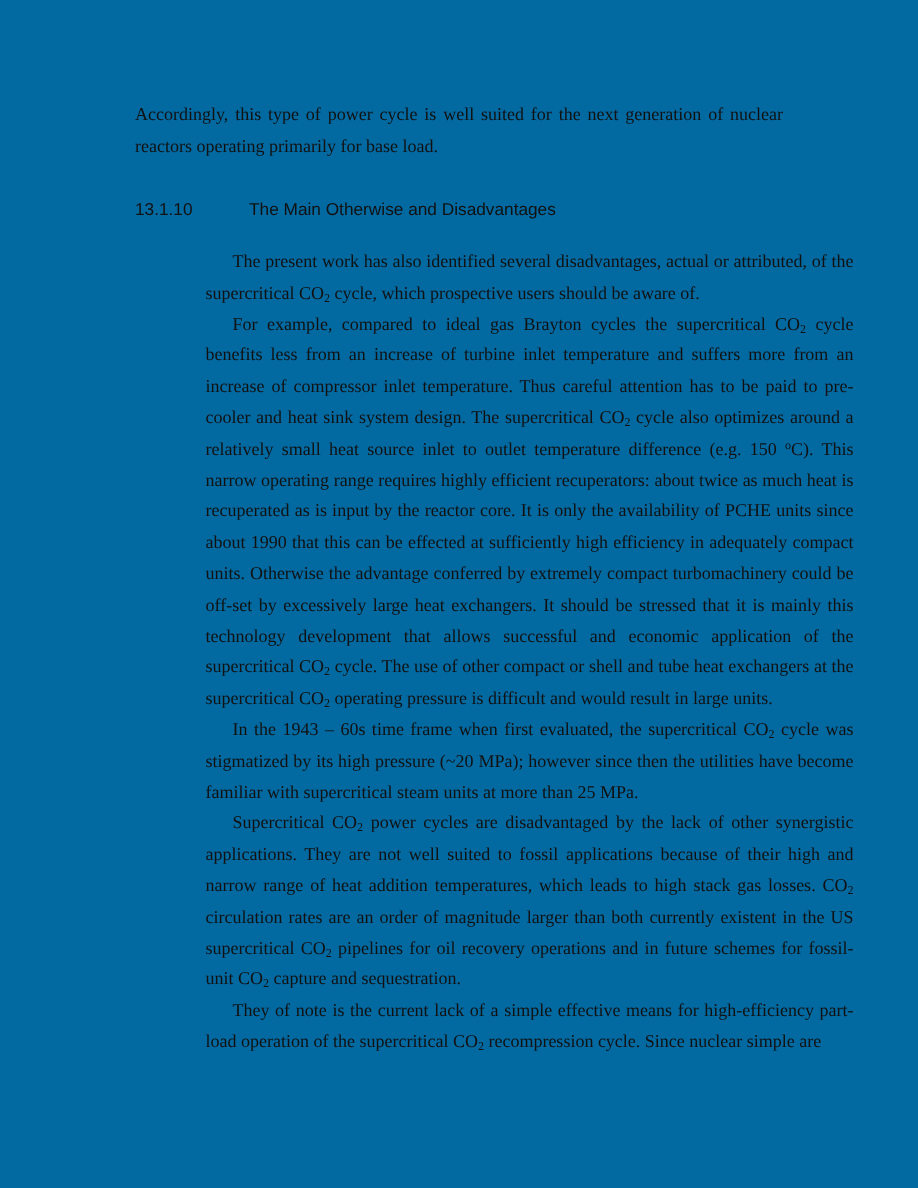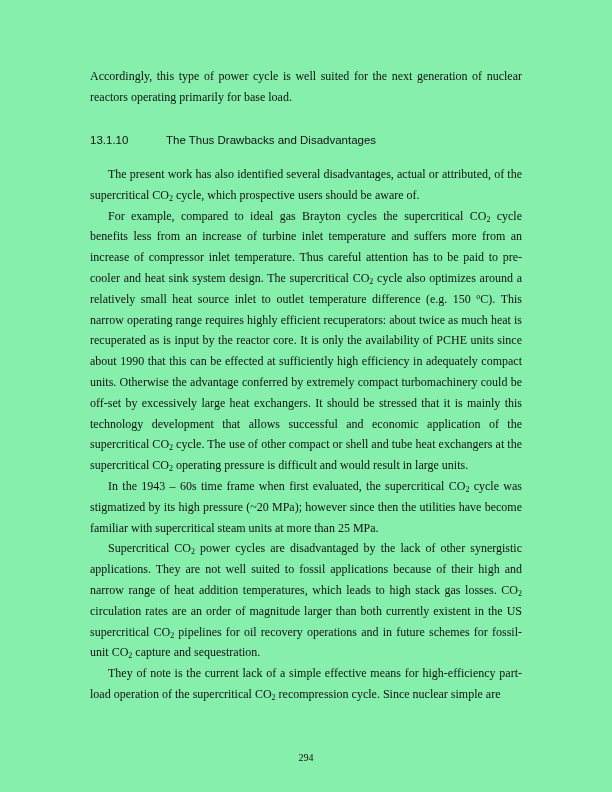--- a/index.html
+++ b/index.html
@@ -1,17 +1,17 @@
 <!DOCTYPE html>
 <html><head>
 <meta charset="utf-8">
 <style>
   html, body { margin: 0; padding: 0; background: #ffffff; }
   body { width: 612px; height: 792px; position: relative; overflow: hidden; }
-  .page { position: absolute; left: 0; top: 0; width: 612px; height: 792px; background: #86efac; }
+  .page { position: absolute; left: 0; top: 0; width: 612px; height: 792px; background: #0369a1; }
   .text-block {
     position: absolute; left: 90px; width: 432px;
     font-family: "Liberation Serif", serif; font-size: 12px; color: #111;
     line-height: 20.8px; text-align: justify;
   }
   .p { margin: 0; }
   .indent { text-indent: 18px; }
   .heading {
     position: absolute; left: 90px; top: 134px;
     font-family: "Liberation Sans", sans-serif; font-size: 11.5px; color: #111;
@@ -27,29 +27,28 @@
 </head>
 <body>
 
 <div class="page">
 
   <div class="text-block" style="top:66px;">
     <p class="p">Accordingly, this type of power cycle is well suited for the next generation of nuclear reactors operating primarily for base load.</p>
   </div>
 
   <div class="heading">
-    <span class="num">13.1.10</span><span>The Thus Drawbacks and Disadvantages</span>
+    <span class="num">13.1.10</span><span>The Main Otherwise and Disadvantages</span>
   </div>
 
-  <div class="text-block" style="top:164px;">
+  <div class="text-block" style="top:164px;margin-left:47px;">
     <p class="p indent"><span>The present work has also identified several disadvantages, actual or attributed, of the supercritical CO</span><sub>2</sub><span> cycle, which prospective users should be aware of.</span></p>
 
     <p class="p indent"><span>For example, compared to ideal gas Brayton cycles the supercritical CO</span><sub>2</sub><span> cycle benefits less from an increase of turbine inlet temperature and suffers more from an increase of compressor inlet temperature.  Thus careful attention has to be paid to pre-cooler and heat sink system design.  The supercritical CO</span><sub>2</sub><span> cycle also optimizes around a relatively small heat source inlet to outlet temperature difference (e.g. 150 </span><sup>o</sup><span>C).  This narrow operating range requires highly efficient recuperators: about twice as much heat is recuperated as is input by the reactor core.  It is only the availability of PCHE units since about 1990 that this can be effected at sufficiently high efficiency in adequately compact units.  Otherwise the advantage conferred by extremely compact turbomachinery could be off-set by excessively large heat exchangers.  It should be stressed that it is mainly this technology development that allows successful and economic application of the supercritical CO</span><sub>2</sub><span> cycle.  The use of other compact or shell and tube heat exchangers at the supercritical CO</span><sub>2</sub><span> operating pressure is difficult and would result in large units.</span></p>
 
     <p class="p indent"><span>In the 1943 – 60s time frame when first evaluated, the supercritical CO</span><sub>2</sub><span> cycle was stigmatized by its high pressure (~20 MPa); however since then the utilities have become familiar with supercritical steam units at more than 25 MPa.</span></p>
 
     <p class="p indent"><span>Supercritical CO</span><sub>2</sub><span> power cycles are disadvantaged by the lack of other synergistic applications.  They are not well suited to fossil applications because of their high and narrow range of heat addition temperatures, which leads to high stack gas losses.  CO</span><sub>2</sub><span> circulation rates are an order of magnitude larger than both currently existent in the US supercritical CO</span><sub>2</sub><span> pipelines for oil recovery operations and in future schemes for fossil-unit CO</span><sub>2</sub><span> capture and sequestration.</span></p>
 
     <p class="p indent"><span>They of note is the current lack of a simple effective means for high-efficiency part-load operation of the supercritical CO</span><sub>2</sub><span> recompression cycle.  Since nuclear simple are</span></p>
   </div>
 
-  <div class="page-number">294</div>
 </div>
 
 </body></html>

